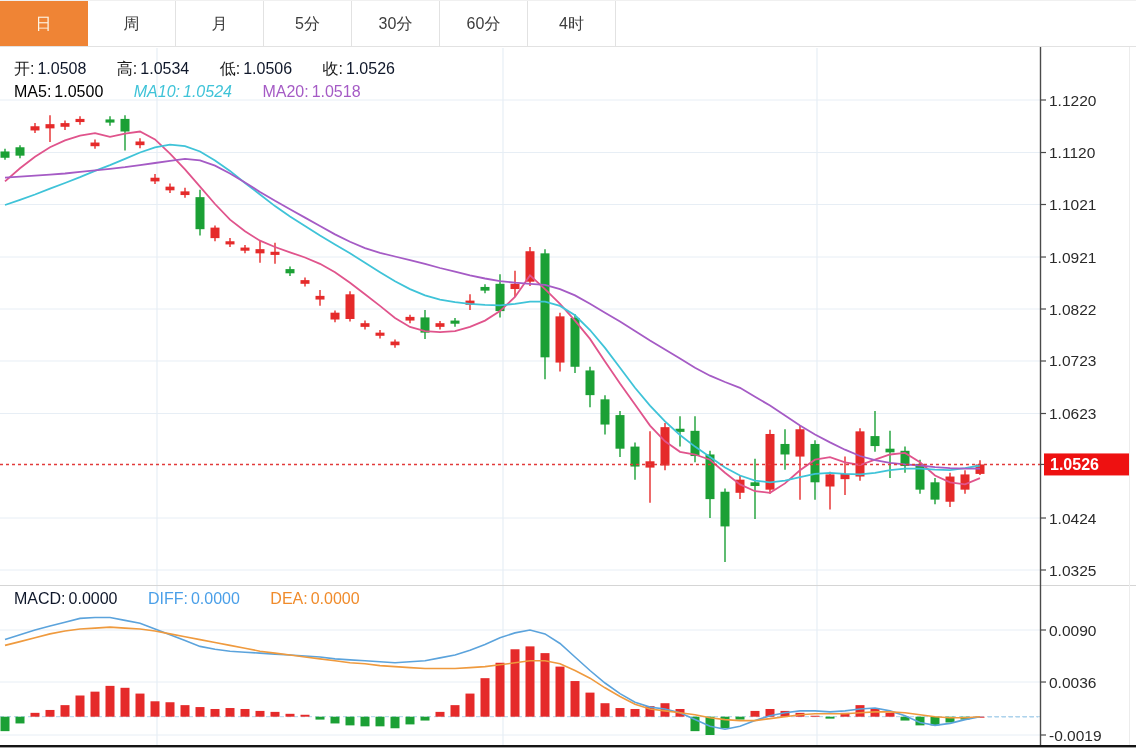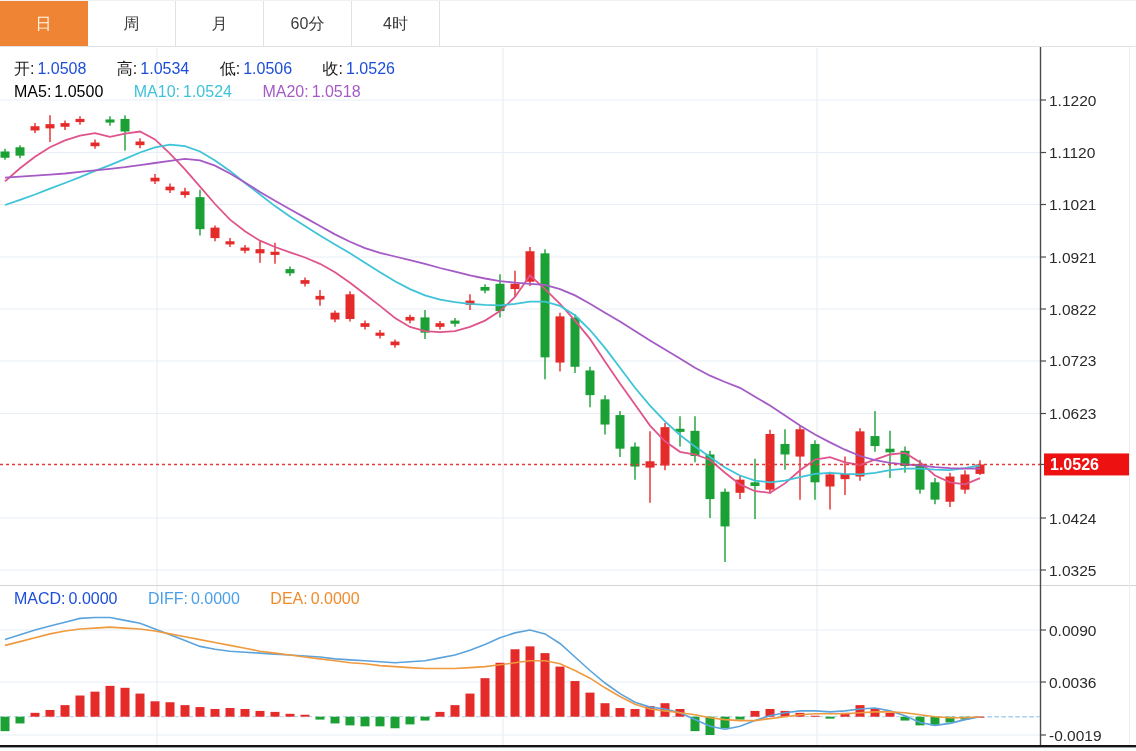--- a/index.html
+++ b/index.html
@@ -16,23 +16,23 @@
   
   #chart-wrap{position:absolute;left:0;top:0;width:1136px;height:751px;z-index:1;}
   
   .legend{position:absolute;left:14px;z-index:6;white-space:nowrap;pointer-events:none;}
   .legend .item{margin-right:26px;font-size:16px;}
   .legend .lbl{color:#1a1a1a;}
   .legend .val{margin-left:3px;}
   #ohlc-legend{top:59px;}
   #ma-legend{top:83px;}
   #macd-legend{top:590px;}
-  .c-red{color:#1d4ed8;}
+  .c-red{color:#0f172a;}
   .c-ma5{color:#000000;}
-  .c-ma10{color:#3fc3d8;}
+  .c-ma10{color:#3fc3d8;font-style:italic;}
   .c-ma20{color:#a55bc5;}
   .c-diff{color:#4a9fe8;text-align:right;}
   .c-dea{color:#f08b2b;text-align:right;}
 </style>
 </head>
 <body>
 
 <div id="chart-wrap">
   <svg id="chart-svg" width="1136" height="751" xmlns="http://www.w3.org/2000/svg">
       <g>
@@ -315,20 +315,22 @@
         <rect x="1044" y="453.44692737430177" width="85" height="22" fill="#ee1111"></rect>
         <text x="1050" y="470.44692737430177" font-size="16" font-weight="600" fill="#ffffff">1.0526</text>
       </g>
     </svg>
 </div>
 
 <div class="tabbar">
   <button class="tab selected">日</button>
   <button class="tab">周</button>
   <button class="tab">月</button>
+  <button class="tab">5分</button>
+  <button class="tab">30分</button>
   <button class="tab">60分</button>
   <button class="tab">4时</button>
 </div>
 
 <div class="legend" id="ohlc-legend">
   <span class="item"><span class="lbl">开:</span><span class="val c-red">1.0508</span></span>
   <span class="item"><span class="lbl">高:</span><span class="val c-red">1.0534</span></span>
   <span class="item"><span class="lbl">低:</span><span class="val c-red">1.0506</span></span>
   <span class="item"><span class="lbl">收:</span><span class="val c-red">1.0526</span></span>
 </div>

